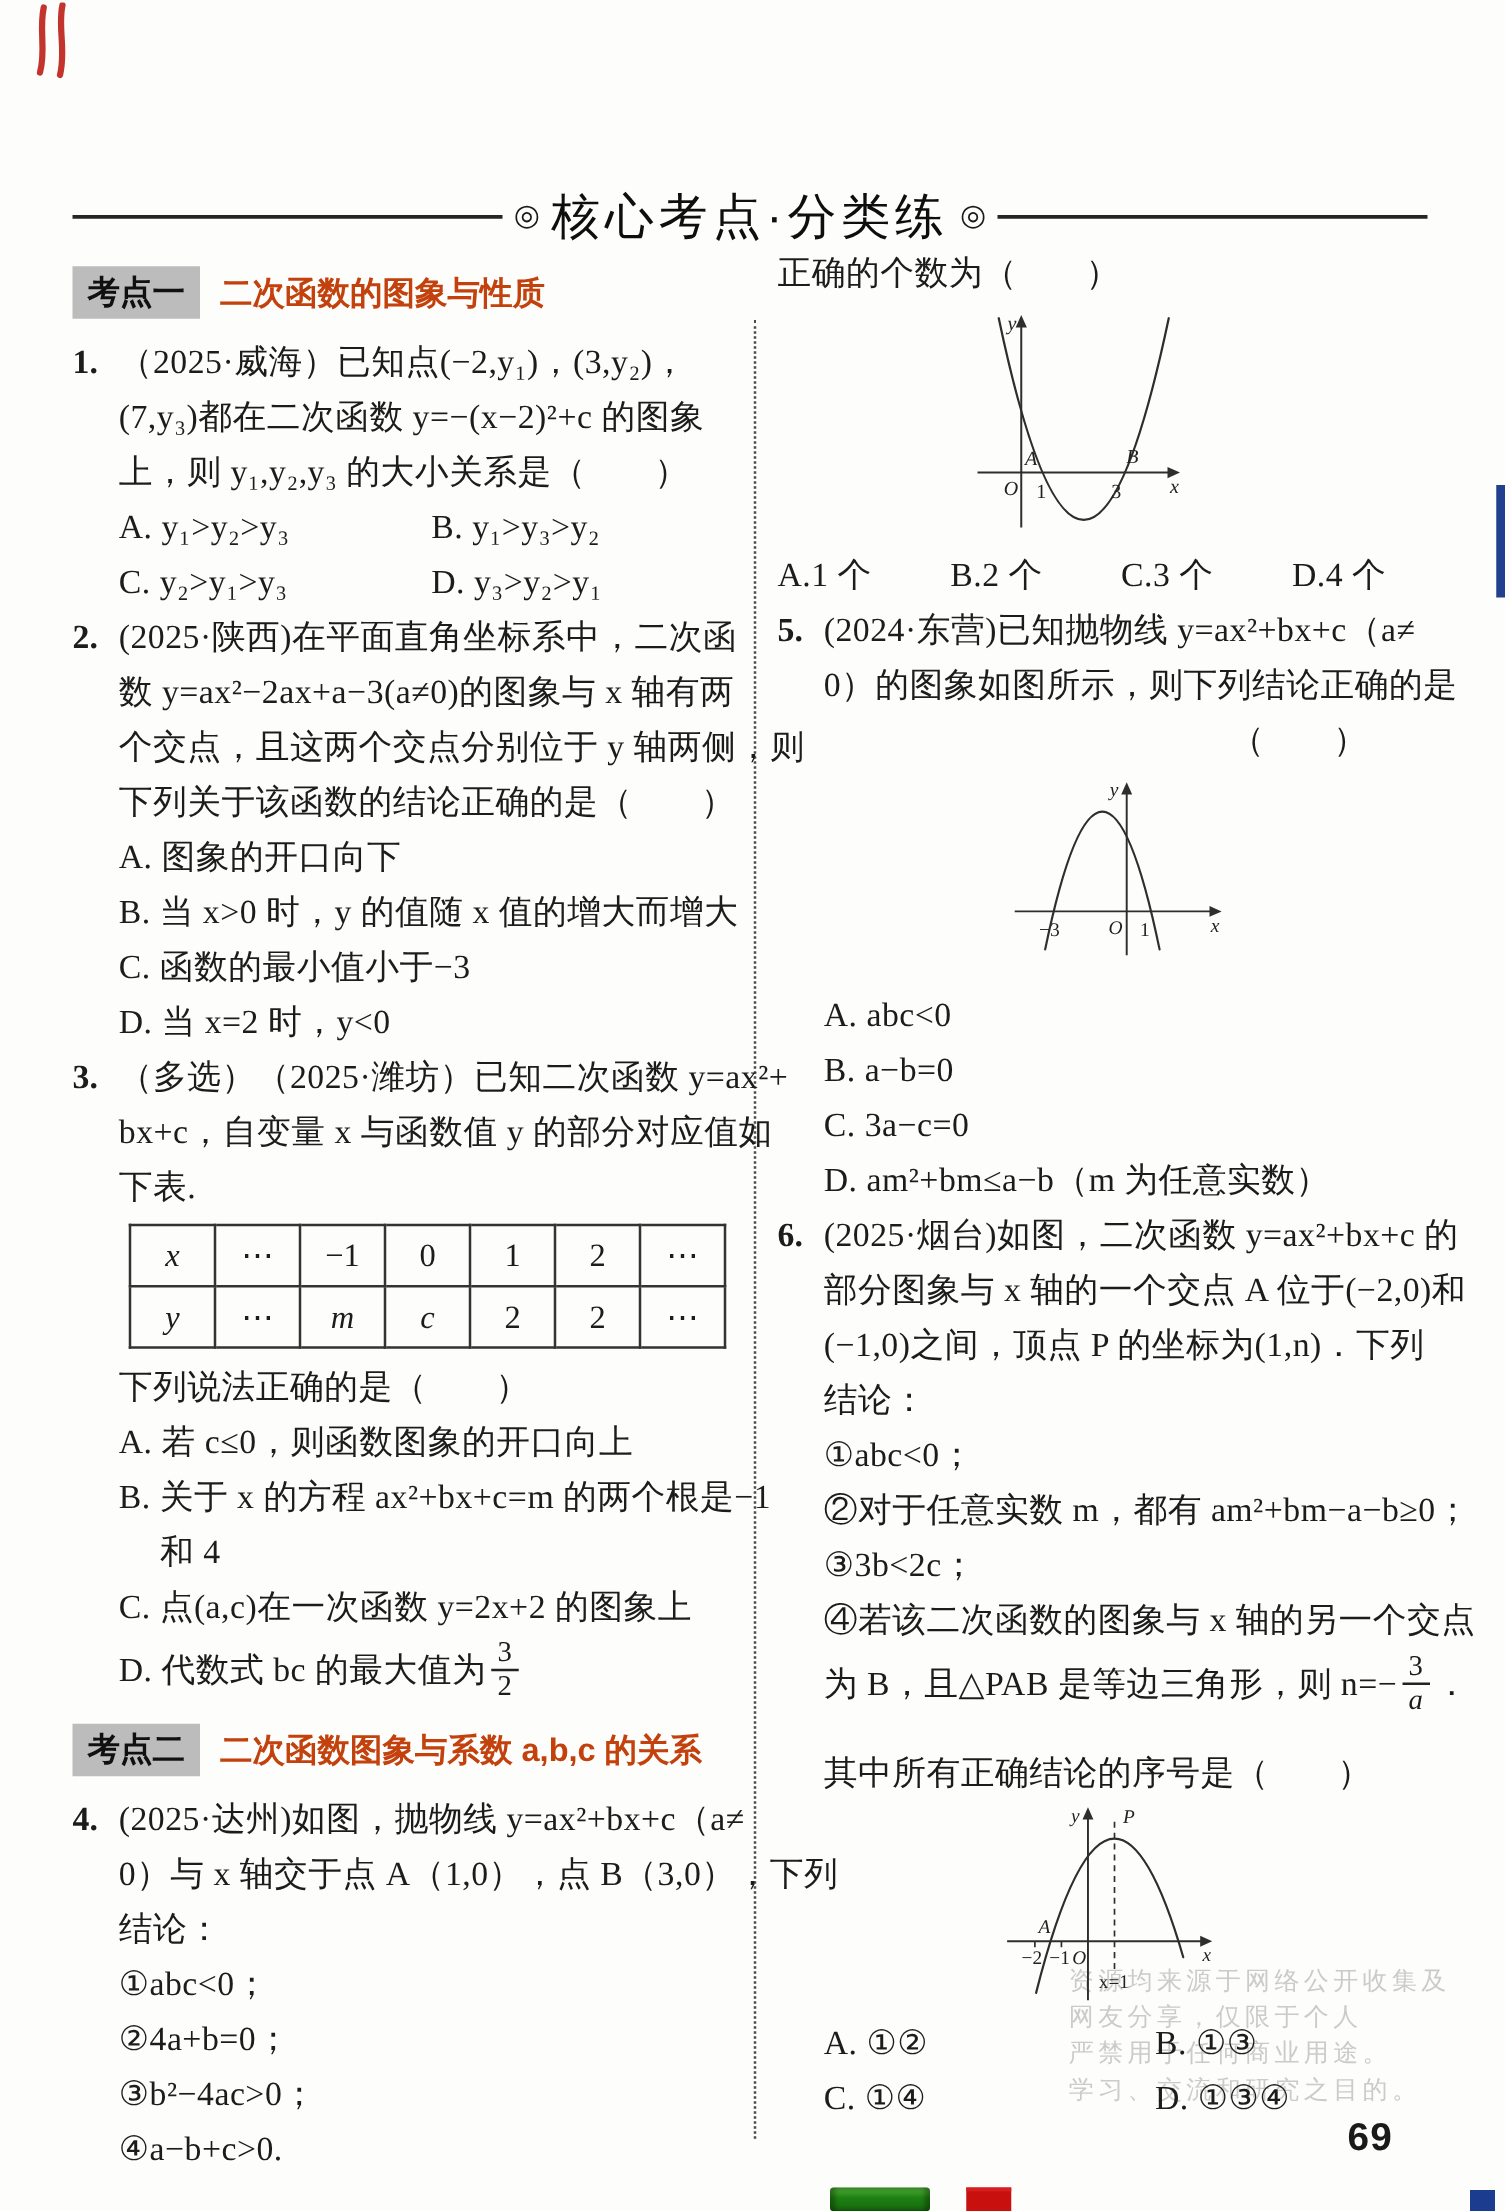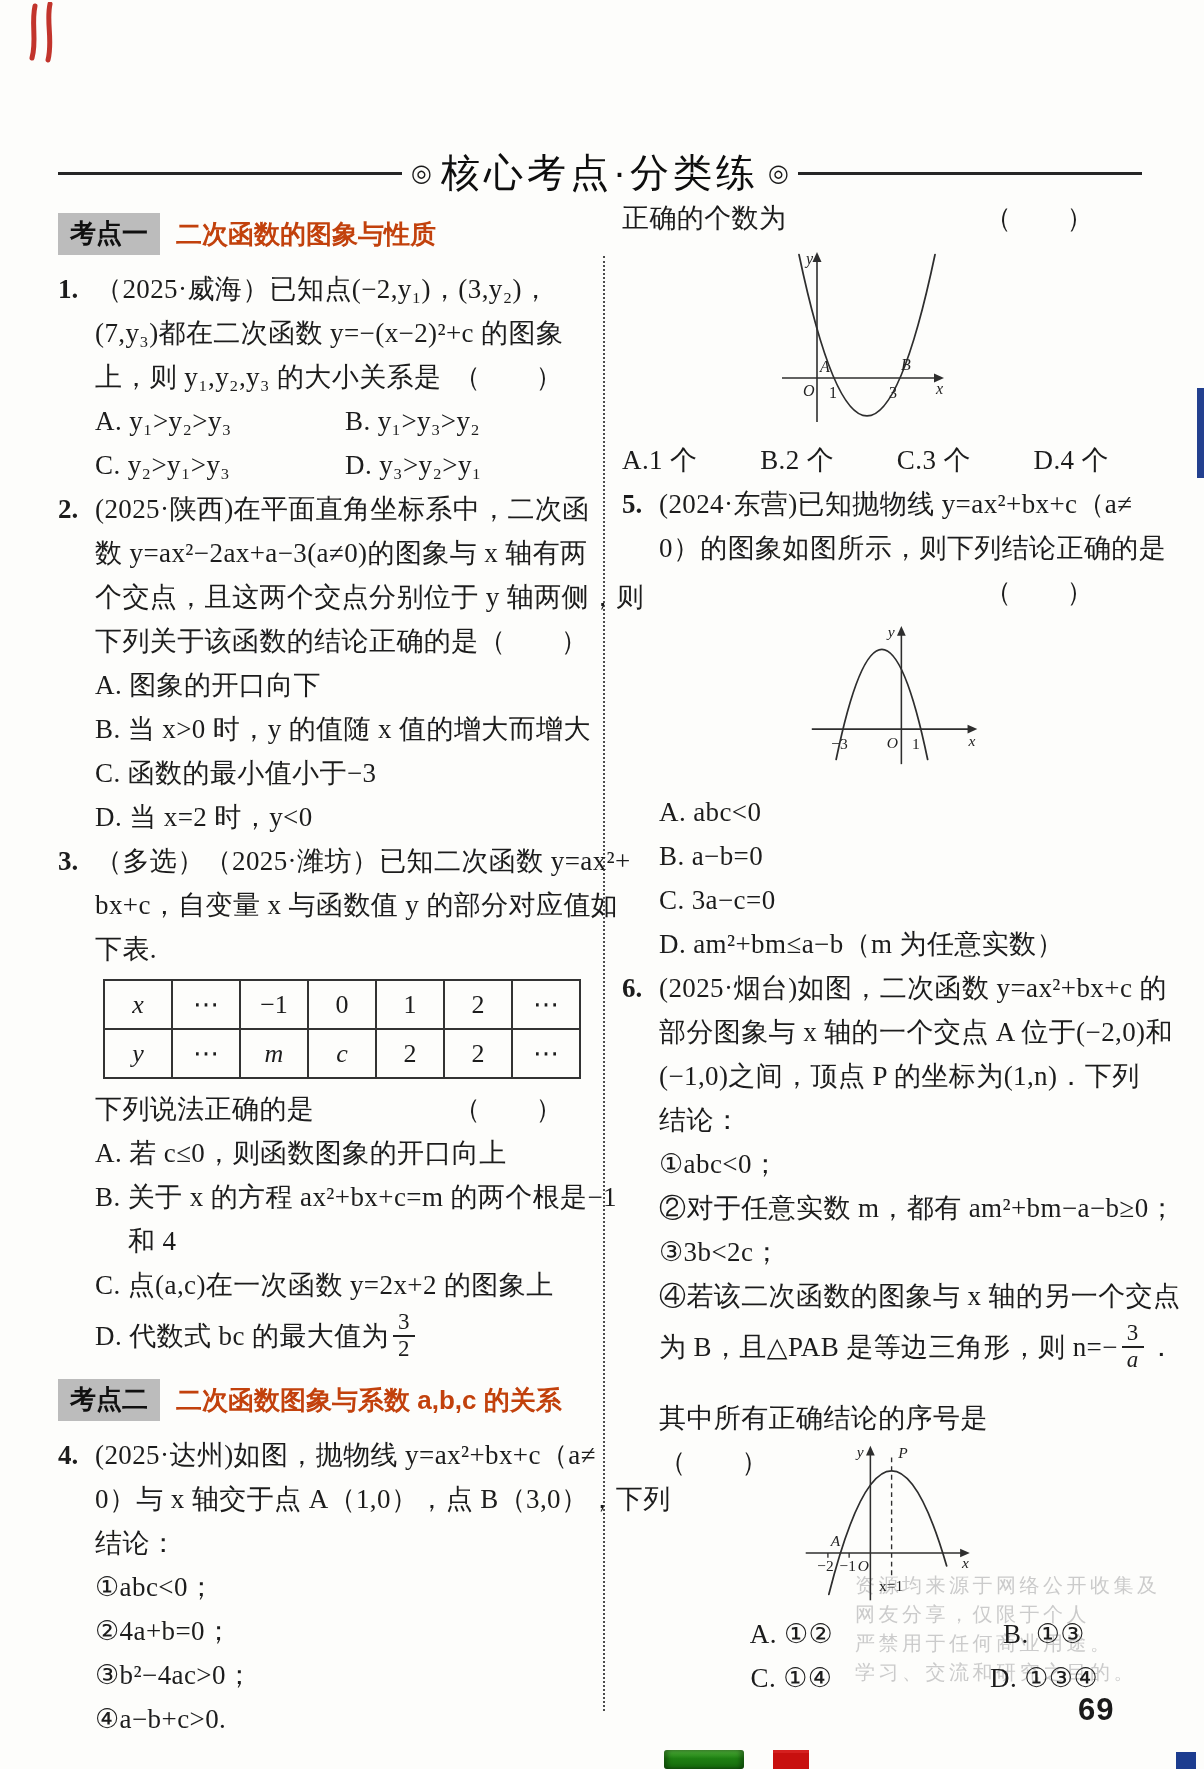--- a/index.html
+++ b/index.html
@@ -19,28 +19,28 @@
   .col-right{left:622px;top:196px;width:542px;}
   .divider{position:absolute;left:603px;top:256px;height:1455px;border-left:2px dotted #4a4a4a;z-index:0;}
   
   .sec{display:flex;align-items:center;gap:16px;margin:8px 0 12px;font-family:"Liberation Sans","DejaVu Sans",sans-serif;font-weight:700;white-space:nowrap;}
   .badge{background:#bcbcbc;color:#101010;font-size:26px;padding:3px 12px 4px;}
   .sectitle{font-size:26px;color:#c2410c;}
   
   .prob{position:relative;padding-left:37px;}
   .pnum{position:absolute;left:0;top:0;height:44px;line-height:44px;font-weight:700;font-size:27px;}
   .line{height:44px;line-height:44px;font-size:27px;white-space:nowrap;letter-spacing:.4px;}
-  .spread{display:flex;justify-content:space-between;padding-right:26px;}
+  .spread{display:flex;justify-content:flex-start;padding-right:26px;}
   .col-right .spread{padding-right:70px;}
   .right-only{display:flex;justify-content:flex-end;padding-right:70px;}
   .optgrid{display:grid;grid-template-columns:250px auto;}
-  .p6grid{display:grid;grid-template-columns:265px auto;text-align:center;}
+  .p6grid{display:grid;grid-template-columns:265px auto;}
   .countrow{display:flex;justify-content:space-between;padding-right:55px;}
   .line-tall{height:58px;display:flex;align-items:center;font-size:27px;white-space:nowrap;letter-spacing:.4px;}
-  .gap-top{margin-top:20px;flex-direction:column;}
+  .gap-top{margin-top:20px;}
   
   .frac{display:inline-flex;flex-direction:column;text-align:center;font-size:23px;line-height:1.08;margin:0 4px;vertical-align:middle;}
   .frac .fnum{border-bottom:2px solid #222;padding:0 5px;}
   
   .vtab{border-collapse:collapse;margin:8px 0 8px 8px;}
   .vtab td{width:66px;height:47px;border:2px solid #333;text-align:center;font-size:26px;padding:0;}
   .vtab tr td:first-child{font-style:italic;}
   .vtab tr:nth-child(2) td:nth-child(3),.vtab tr:nth-child(2) td:nth-child(4){font-style:italic;}
   
   .fig{margin:8px 0 8px 150px;}

